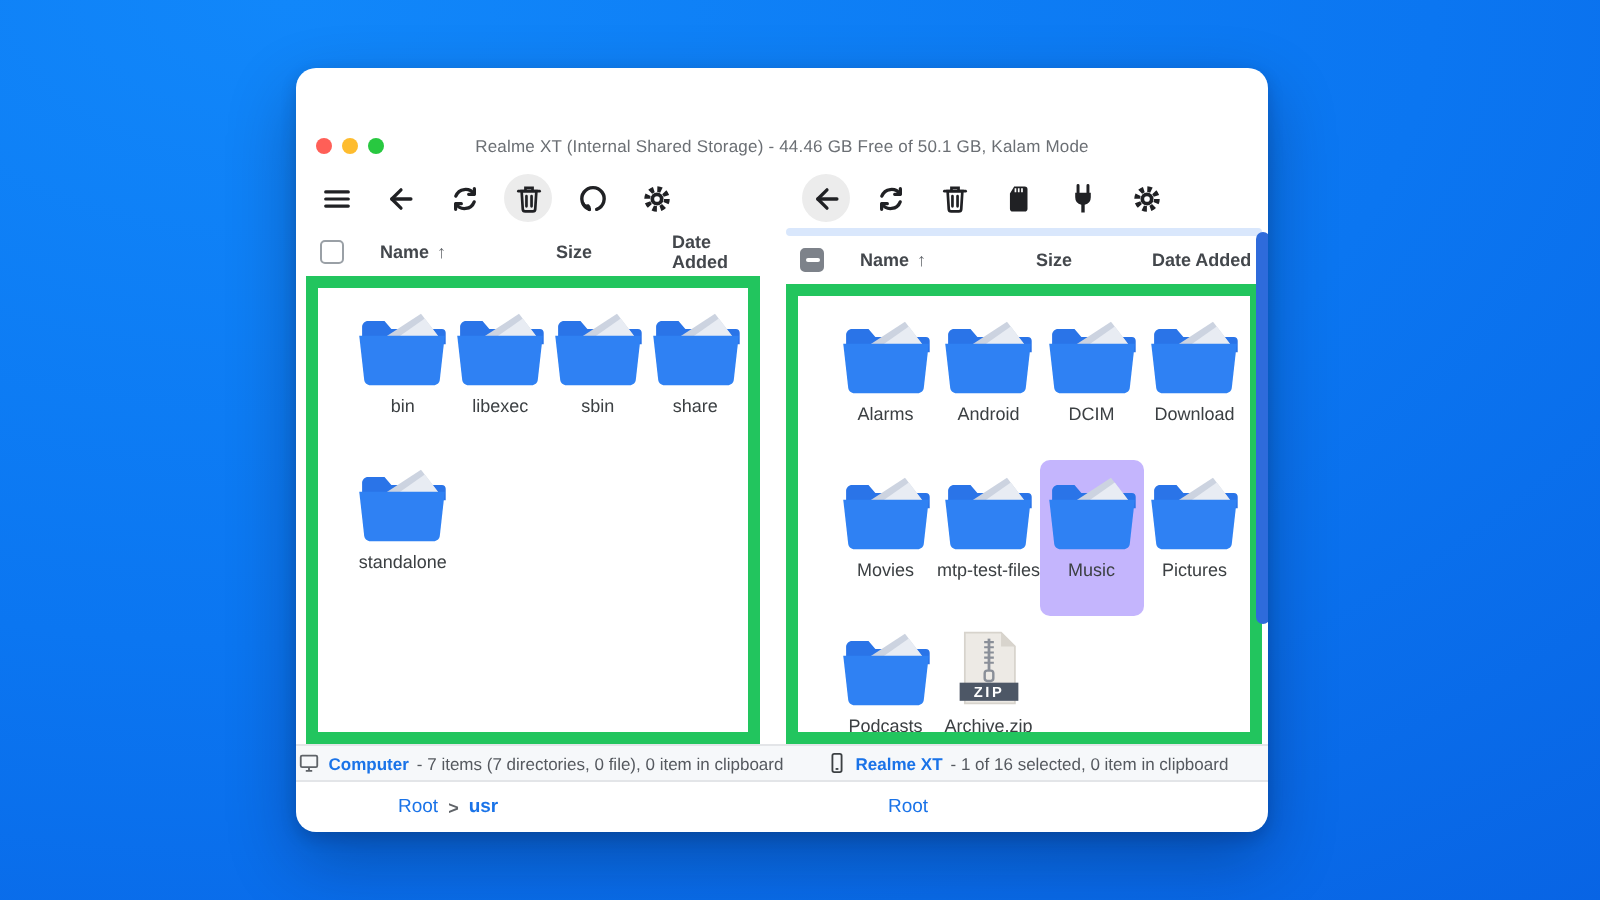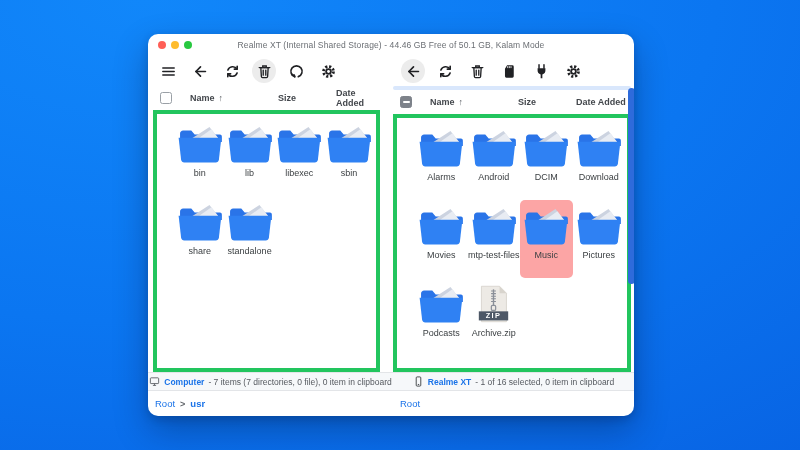--- a/index.html
+++ b/index.html
@@ -11,21 +11,21 @@
   }
 
   .window {
     position:absolute; left:148px; top:34px; width:486px; height:382px;
     background:#fff; border-radius:10px;
     box-shadow: 0 14px 34px rgba(0,10,40,.30), 0 3px 8px rgba(0,10,40,.18);
     display:flex; flex-direction:column; overflow:hidden;
   }
 
   
-  .titlebar { height:22px; position:relative; display:flex; align-items:center; justify-content:center; flex:none; }
+  .titlebar { height:22px; position:relative; display:flex; align-items:center; justify-content:center; flex:none;margin-top:28px; }
   .traffic { position:absolute; left:10px; top:0; height:100%; display:flex; align-items:center; gap:5px; }
   .tl { width:8px; height:8px; border-radius:50%; display:inline-block; }
   .tl.red { background:#ff5f57; } .tl.yellow { background:#febc2e; } .tl.green { background:#28c840; }
   .win-title { font-size:8.5px; color:#6b6f74; letter-spacing:.1px; white-space:nowrap; }
 
   
   .toolbar { height:30px; flex:none; display:grid; grid-template-columns:245px 1fr; align-items:center; }
   .tb-group { display:flex; align-items:center; gap:8px; padding-left:8px; }
   .tb-btn { width:24px; height:24px; border-radius:50%; display:flex; align-items:center; justify-content:center; cursor:default; }
   .tb-btn.hl { background:#ececec; }
@@ -35,38 +35,38 @@
   .panes { flex:1; display:grid; grid-template-columns:227px 238px; column-gap:13px; padding:0 3px 0 5px; min-height:0; }
   .pane { display:flex; flex-direction:column; position:relative; min-height:0; }
   .active-strip { height:4px; background:#d9e7fc; border-radius:2px; flex:none; }
   .pane-header { height:24px; flex:none; display:grid; grid-template-columns:30px 88px 58px 1fr; align-items:center; padding-left:7px; }
   .pane-header .col { font-size:9px; font-weight:bold; color:#43474c; }
   .sort { font-size:9px; color:#5f6368; margin-left:4px; font-weight:normal; }
   .checkbox { width:12px; height:12px; border-radius:2.5px; border:1.5px solid #9aa0a6; display:flex; align-items:center; justify-content:center; }
   .checkbox.indeterminate { border-color:#7d828a; background:#7d828a; }
   .checkbox.indeterminate .dash { width:7px; height:1.8px; background:#fff; border-radius:1px; }
 
-  .pane-content { flex:1; border:4px solid #22c55e; background:#fff; min-height:0; overflow:hidden;padding-left:16px; }
+  .pane-content { flex:1; border:6px solid #22c55e; background:#fff; min-height:0; overflow:hidden;padding-left:16px; }
   .grid { display:grid; grid-template-columns:repeat(4,1fr); padding:4px 2px; }
   .cell { height:78px; display:flex; flex-direction:column; align-items:center; padding-top:7px; border-radius:5px; }
   .cell svg.folder { width:46px; height:38px; }
   .cell svg.zipicon { width:33px; height:38px; }
   .cell-label { margin-top:5px; font-size:9px; color:#3c4043; white-space:nowrap; }
-  .cell.selected { background:#fca5a5; }
+  .cell.selected { background:#c4b5fd; }
 
   .scroll-thumb { position:absolute; right:-4px; top:2px; width:7px; height:196px; border-radius:4px; background:#2e6bdb; }
 
   
   .status-row { height:19px; flex:none; background:#f6f8fa; border-top:1px solid #e3e5e8; border-bottom:1px solid #e3e5e8; display:grid; grid-template-columns:245px 1fr; align-items:center; }
   .status { display:flex; align-items:center; justify-content:center; gap:4px; font-size:8.5px; color:#55595f; white-space:nowrap; }
   .status svg { width:11px; height:11px; flex:none; }
   .status .link { color:#1a73e8; font-weight:bold; }
 
   
-  .crumb-row { height:25px; flex:none; display:grid; grid-template-columns:245px 1fr; align-items:center; }
+  .crumb-row { height:25px; flex:none; display:grid; grid-template-columns:245px 1fr; align-items:center;padding-left:44px; }
   .crumbs { display:flex; align-items:center; gap:5px; padding-left:7px; font-size:9.5px; }
   .crumb { color:#1a73e8; font-weight:500; }
   .crumb.current { font-weight:bold; }
   .crumb-sep { color:#5f6368; font-size:9px; font-weight:bold; }
 </style>
 </head>
 <body>
 
 <div class="desktop">
   <div class="window">
@@ -180,29 +180,20 @@
         <div class="pane-content">
           <div class="grid" id="grid-left">
               <div class="cell">
   <svg class="folder" viewBox="0 0 48 40">
     <path d="M3 9c0-1.8 1.4-3.2 3.2-3.2h8.6l3.6 4.2H45c1.2 0 2 .9 2 2v6H3z" fill="#2a74e8"></path>
     <polygon points="14,15 34,2 44,15" fill="#ccd3e0"></polygon>
     <polygon points="21,15 36,4.5 44,15" fill="#e8ecf3"></polygon>
     <path d="M1.5 13.5h45l-2.6 23.2c-.2 1.7-1.6 2.9-3.3 2.9H7.4c-1.7 0-3.1-1.2-3.3-2.9z" fill="#2f81f3"></path>
   </svg>
 <div class="cell-label">bin</div>
-              </div>
-              <div class="cell">
-  <svg class="folder" viewBox="0 0 48 40">
-    <path d="M3 9c0-1.8 1.4-3.2 3.2-3.2h8.6l3.6 4.2H45c1.2 0 2 .9 2 2v6H3z" fill="#2a74e8"></path>
-    <polygon points="14,15 34,2 44,15" fill="#ccd3e0"></polygon>
-    <polygon points="21,15 36,4.5 44,15" fill="#e8ecf3"></polygon>
-    <path d="M1.5 13.5h45l-2.6 23.2c-.2 1.7-1.6 2.9-3.3 2.9H7.4c-1.7 0-3.1-1.2-3.3-2.9z" fill="#2f81f3"></path>
-  </svg>
-<div class="cell-label">lib</div>
               </div>
               <div class="cell">
   <svg class="folder" viewBox="0 0 48 40">
     <path d="M3 9c0-1.8 1.4-3.2 3.2-3.2h8.6l3.6 4.2H45c1.2 0 2 .9 2 2v6H3z" fill="#2a74e8"></path>
     <polygon points="14,15 34,2 44,15" fill="#ccd3e0"></polygon>
     <polygon points="21,15 36,4.5 44,15" fill="#e8ecf3"></polygon>
     <path d="M1.5 13.5h45l-2.6 23.2c-.2 1.7-1.6 2.9-3.3 2.9H7.4c-1.7 0-3.1-1.2-3.3-2.9z" fill="#2f81f3"></path>
   </svg>
 <div class="cell-label">libexec</div>
               </div>

